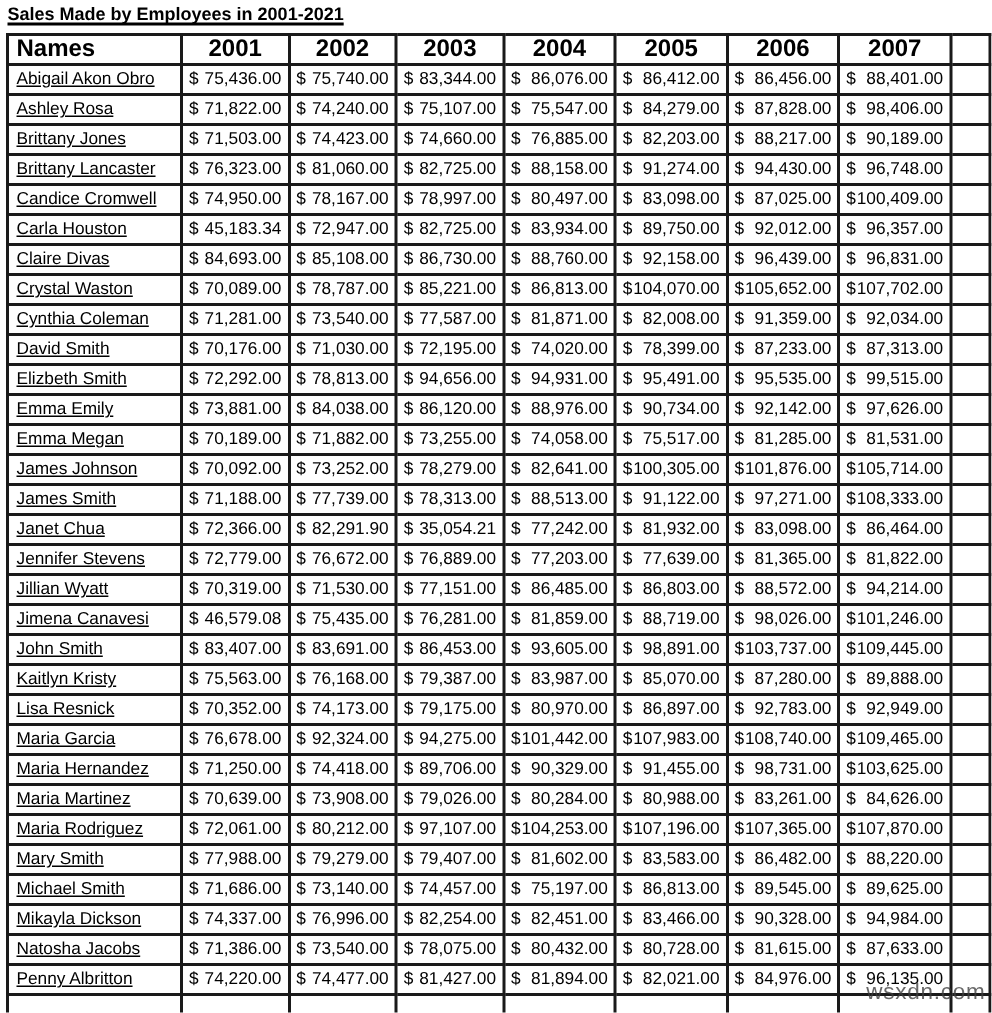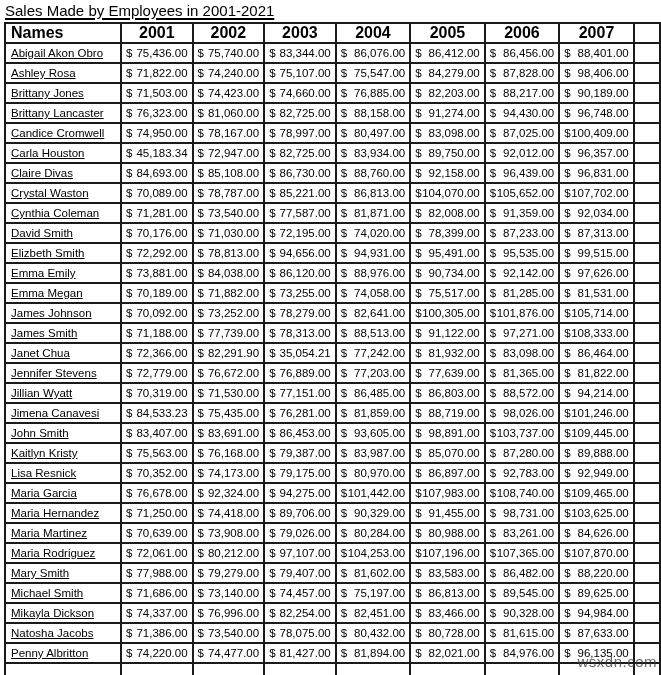--- a/index.html
+++ b/index.html
@@ -7,22 +7,22 @@
     width: 661px; height: 675px;
     overflow: hidden;
     background: #ffffff;
     font-family: "Liberation Sans", sans-serif;
     color: #000;
     position: relative;
   }
   .title {
     position: absolute;
     left: 5px; top: 2px;
-    font-size: 15px;
-    font-weight: normal;
+    font-size: 12px;
+    font-weight: bold;
     text-decoration: underline;
     text-decoration-thickness: 1.5px;
     text-underline-offset: 2px;
     white-space: nowrap;
   }
   table.sales {
     position: absolute;
     left: 4px; top: 22px;
     border-collapse: collapse;
     table-layout: fixed;
@@ -925,21 +925,21 @@
             <span class="amt">94,214.00</span>
           </div>
         </td>
         <td></td>
       </tr>
       <tr>
         <td class="name-cell">Jimena Canavesi</td>
         <td class="money-cell">
           <div class="money">
             <span class="cur">$</span>
-            <span class="amt">84,533.23</span>
+            <span class="amt">46,579.08</span>
           </div>
         </td>
         <td class="money-cell">
           <div class="money">
             <span class="cur">$</span>
             <span class="amt">75,435.00</span>
           </div>
         </td>
         <td class="money-cell">
           <div class="money">

